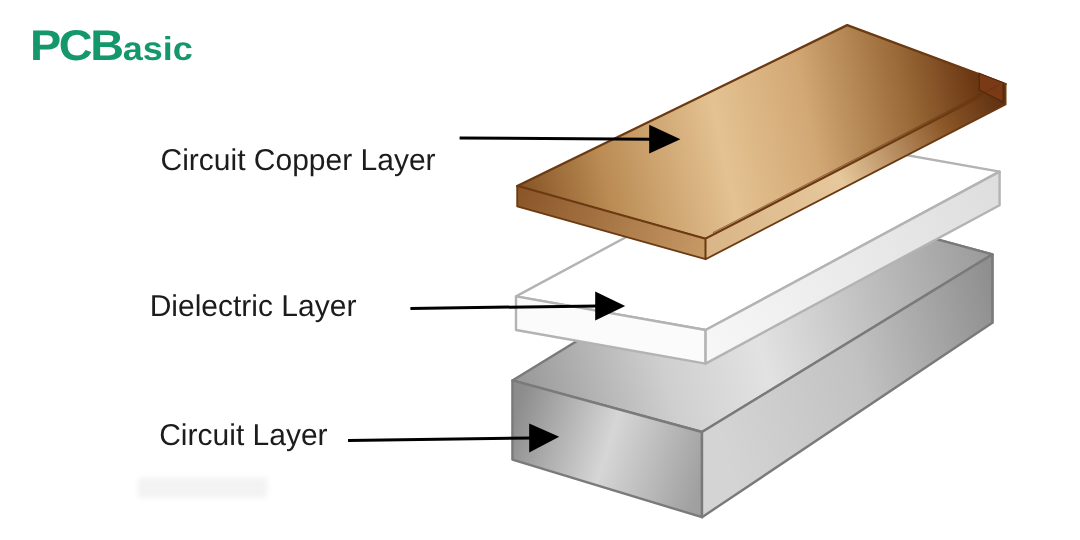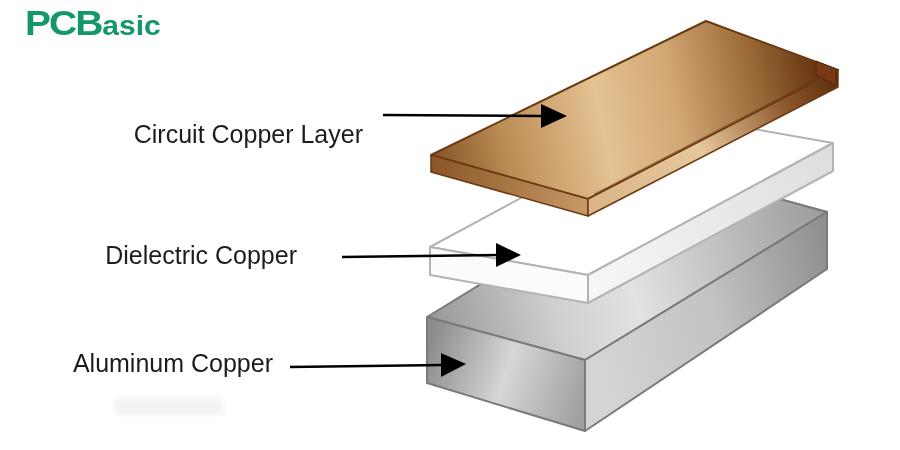--- a/index.html
+++ b/index.html
@@ -10,21 +10,21 @@
   
   .fl{position:absolute;}
   .fl.h{left:0;width:900px;}
   .fl.v{top:0;height:450px;}
   .h.t-dark{top:0;height:5px;}     .h.t-med{top:6px;height:4px;}   .h.t-light{top:13px;height:2px;}
   .h.b-dark{bottom:0;height:5px;}  .h.b-med{bottom:6px;height:4px;}.h.b-light{bottom:13px;height:2px;}
   .v.l-dark{left:0;width:5px;}     .v.l-med{left:6px;width:4px;}   .v.l-light{left:14px;width:2px;}
   .v.r-dark{right:0;width:5px;}    .v.r-med{right:6px;width:4px;}  .v.r-light{right:14px;width:2px;}
   
   .logo{
-    position:absolute;left:25px;top:3px;display:flex;align-items:baseline;
+    position:absolute;left:25px;top:19px;display:flex;align-items:baseline;
     color:#14986b;user-select:none;line-height:1;
   }
   .logo .big{font-size:39px;font-weight:bold;letter-spacing:-2px;transform:scaleY(.92);}
   .logo .small{font-size:30px;font-weight:bold;letter-spacing:0px;margin-left:1px;transform:scaleY(.92);}
   
   .layer-label{
     position:absolute;font-size:25px;color:#1c1c1c;white-space:nowrap;
     letter-spacing:0px;
   }
   .lbl-copper{right:537px;top:92px;margin-top:28px;}
@@ -138,16 +138,16 @@
         <polygon points="496,243 496,267 521,255" stroke="none"></polygon>
       </g>
       <g>
         <line x1="290" y1="367" x2="443" y2="365" stroke-width="2.5"></line>
         <polygon points="441,353 441,377 466,364" stroke="none"></polygon>
       </g>
     </g>
   </svg>
 
   <div class="layer-label lbl-copper">Circuit Copper Layer</div>
-  <div class="layer-label lbl-dielectric">Dielectric Copper</div>
-  <div class="layer-label lbl-aluminum">Aluminum Copper</div>
+  <div class="layer-label lbl-dielectric">Dielectric Layer</div>
+  <div class="layer-label lbl-aluminum">Circuit Layer</div>
 
 </div>
 
 </body></html>

